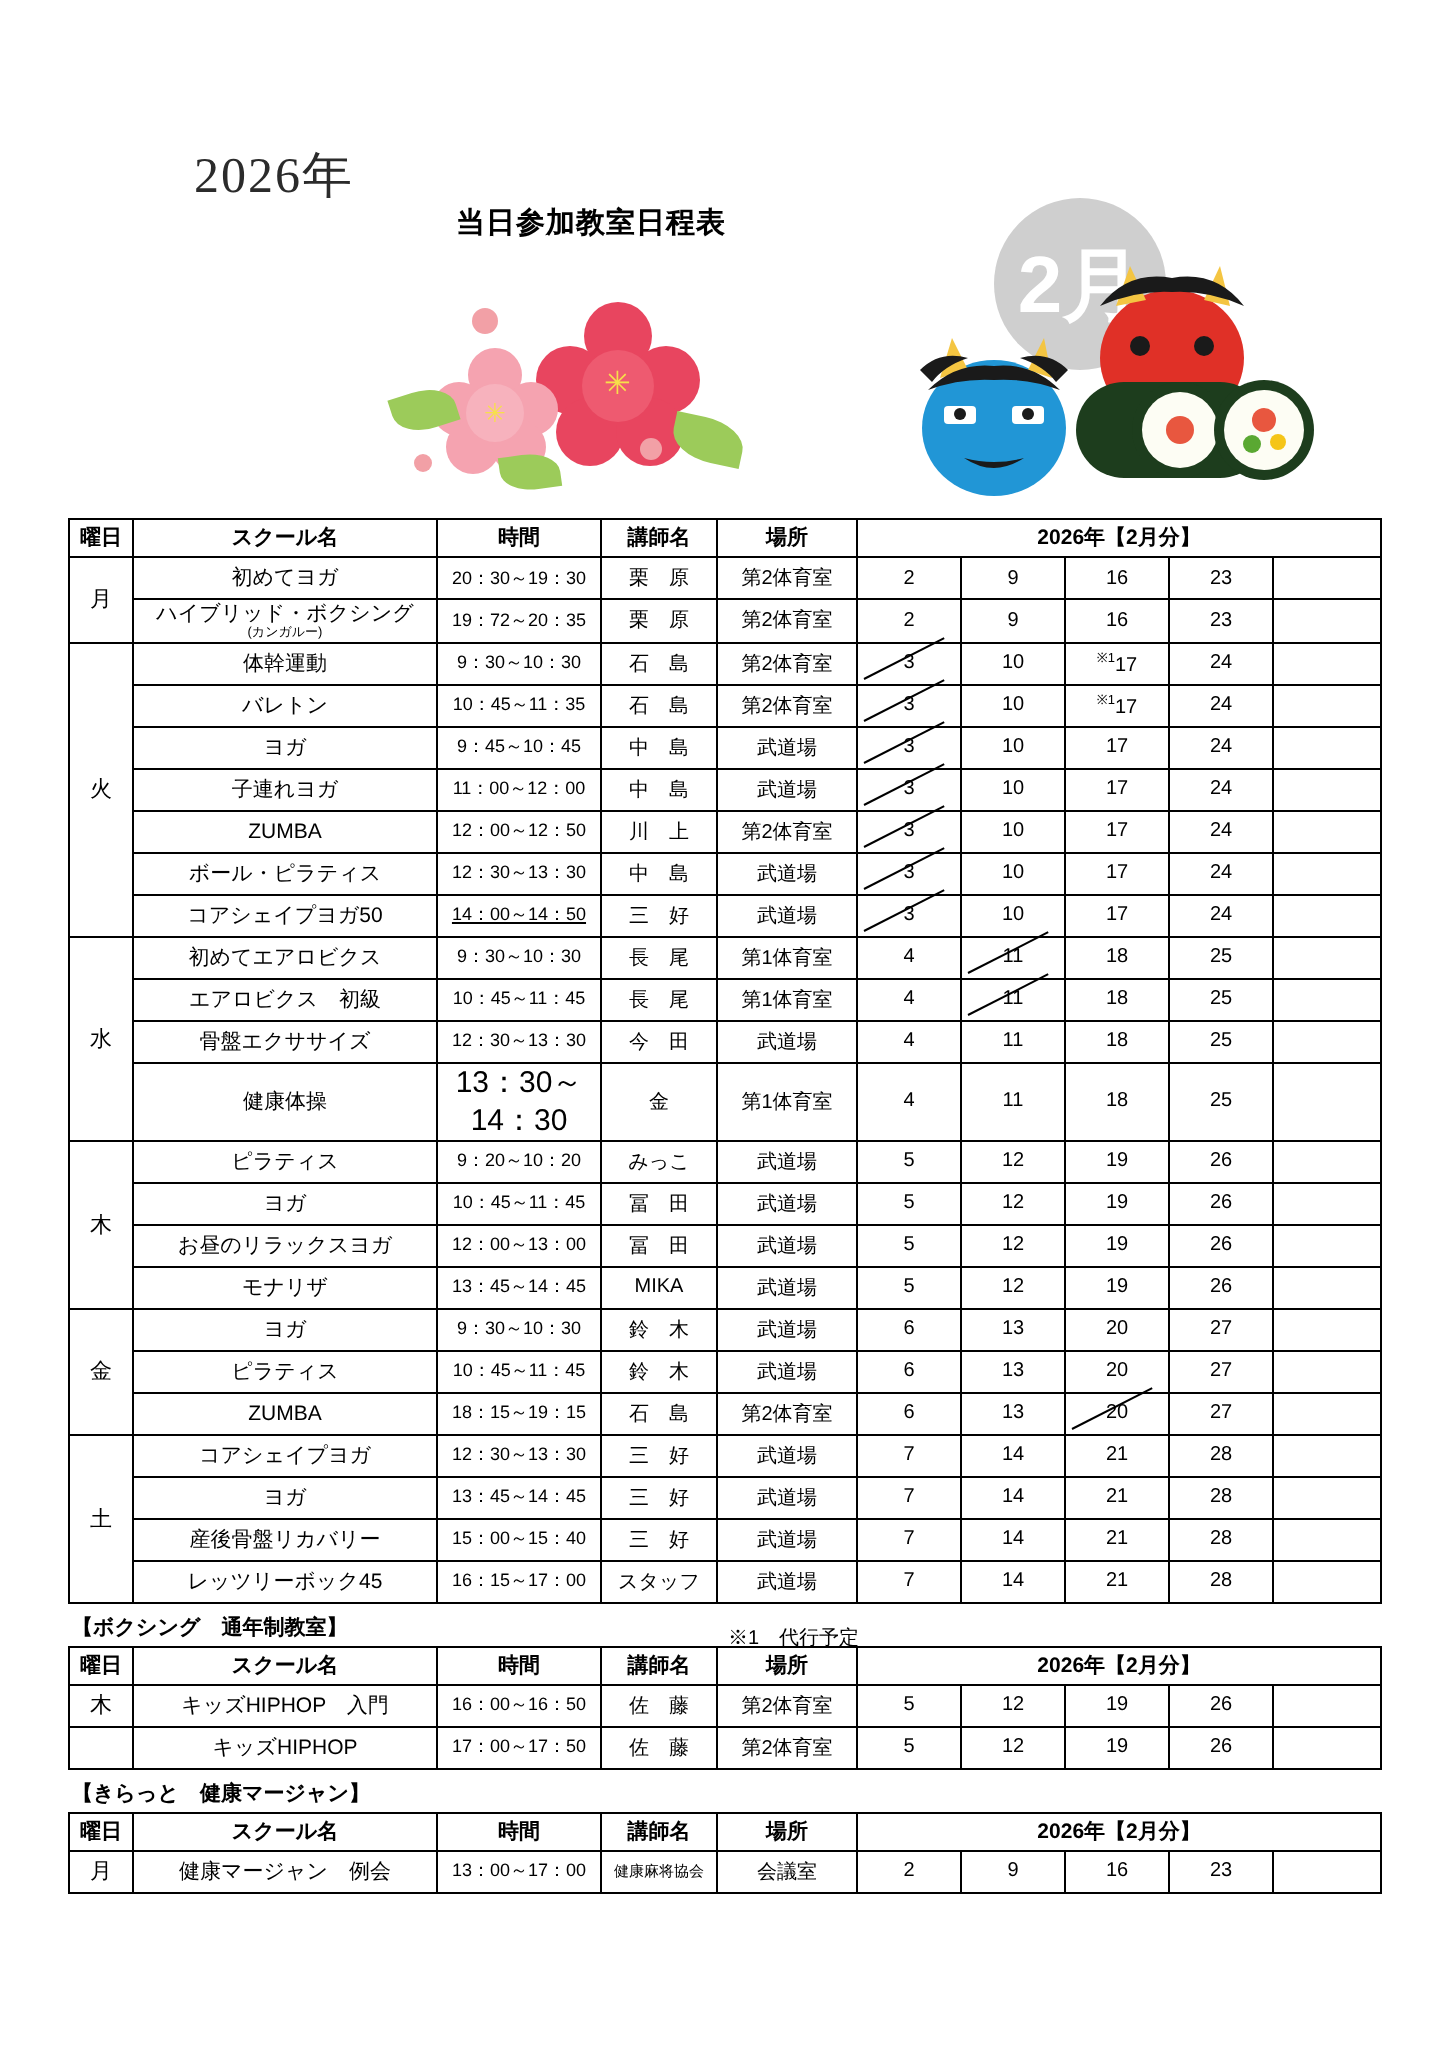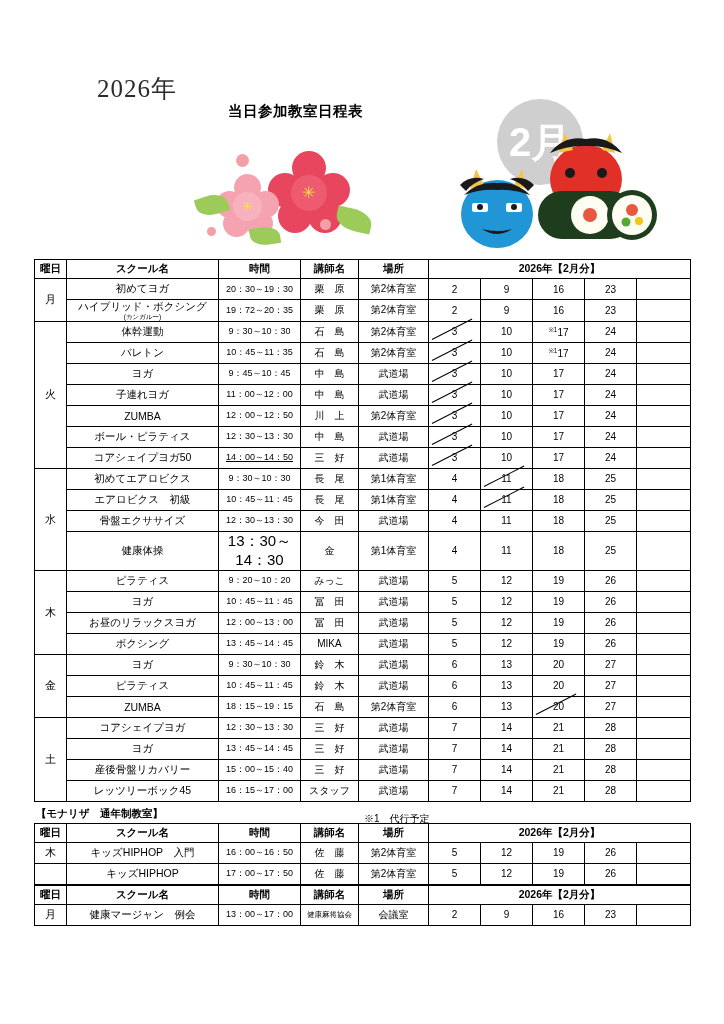--- a/index.html
+++ b/index.html
@@ -408,21 +408,21 @@
             <td style="font-size: 9px;">12：00～13：00</td>
             <td>冨　田</td>
             <td>武道場</td>
             <td>5</td>
             <td>12</td>
             <td>19</td>
             <td>26</td>
             <td></td>
           </tr>
           <tr>
-            <td class="school-cell">ボクシング</td>
+            <td class="school-cell">モナリザ</td>
             <td style="font-size: 9px;">13：45～14：45</td>
             <td>MIKA</td>
             <td>武道場</td>
             <td>5</td>
             <td>12</td>
             <td>19</td>
             <td>26</td>
             <td></td>
           </tr>
           <tr>
@@ -501,21 +501,21 @@
             <td>7</td>
             <td>14</td>
             <td>21</td>
             <td>28</td>
             <td></td>
           </tr>
         </tbody>
     </table>
 
     <div style="position:relative;">
-      <div class="section-label">【モナリザ　通年制教室】</div>
+      <div class="section-label">【ボクシング　通年制教室】</div>
       <div class="daikou" style="left:330px;top:5px;">※1　代行予定</div>
     </div>
 
     <table class="tbl" style="width:656px;">
       <colgroup>
         <col style="width:32px">
           <col style="width:152px">
           <col style="width:82px">
         <col style="width:58px">
           <col style="width:70px">
@@ -556,20 +556,21 @@
             <td>第2体育室</td>
             <td>5</td>
             <td>12</td>
             <td>19</td>
             <td>26</td>
             <td></td>
           </tr>
         </tbody>
     </table>
 
+    <div class="section-label">【きらっと　健康マージャン】</div>
 
     <table class="tbl" style="width:656px;">
       <colgroup>
         <col style="width:32px">
           <col style="width:152px">
           <col style="width:82px">
         <col style="width:58px">
           <col style="width:70px">
         <col style="width:52px">
           <col style="width:52px">

